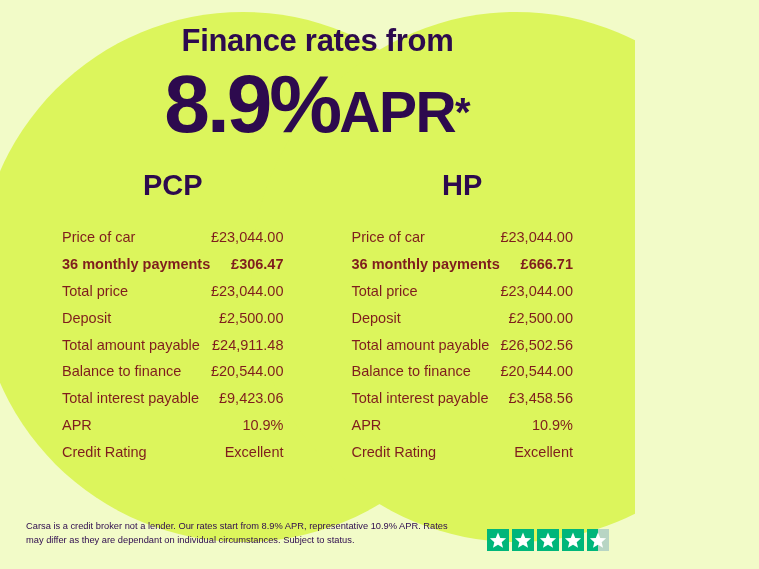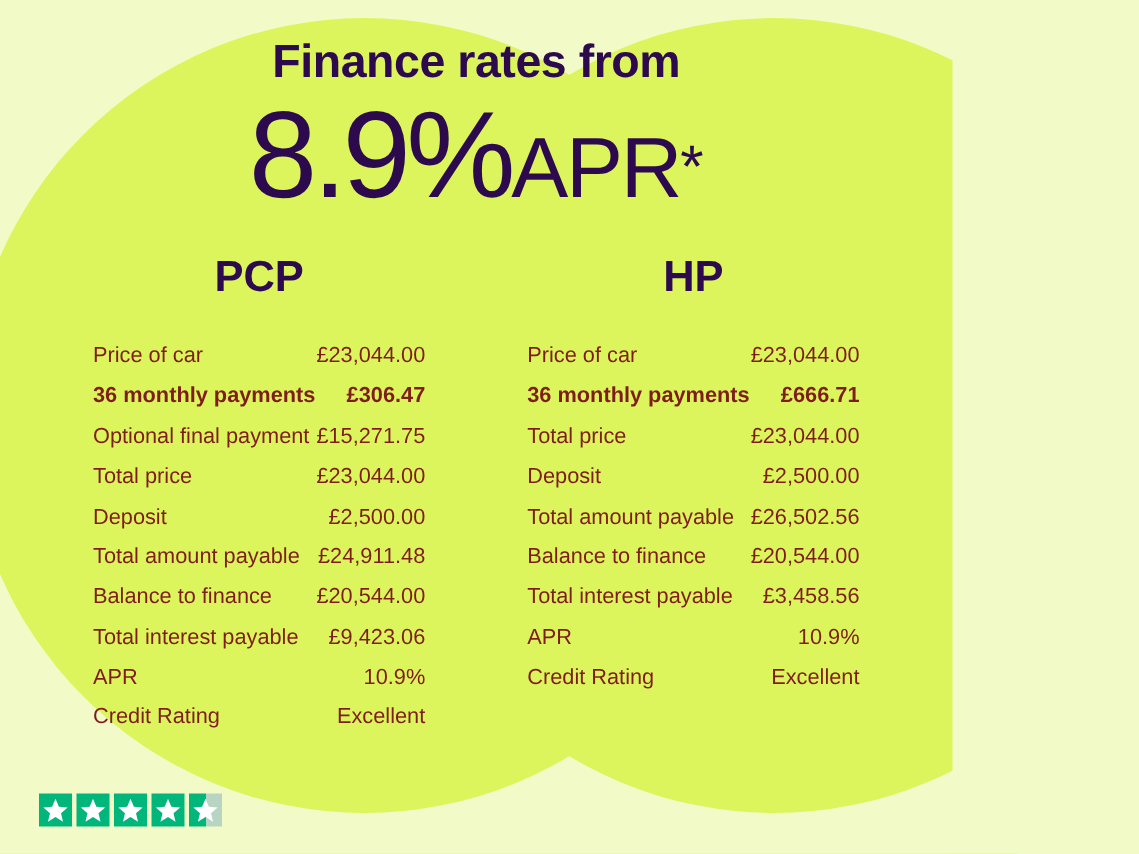--- a/index.html
+++ b/index.html
@@ -30,21 +30,21 @@
     text-align: center;
     color: #2d0a4e;
     font-size: 31px;
     font-weight: bold;
     letter-spacing: -0.3px;
     padding-top: 23px;
   }
   .bigrate {
     text-align: center;
     color: #2d0a4e;
-    font-weight: normal;
+    font-weight: bold;
     line-height: 1;
     margin-top: 4px;
     white-space: nowrap;
   }
   .bigrate .num {
     font-size: 82px;
     letter-spacing: -3px;
   }
   .bigrate .apr {
     font-size: 57px;
@@ -151,24 +151,20 @@
 
         <div class="row">
           <span class="lbl">Price of car</span>
           <span class="val">£23,044.00</span>
         </div>
         <div class="row bold">
           <span class="lbl">36 monthly payments</span>
           <span class="val">£306.47</span>
         </div>
         <div class="row">
-          <span class="lbl">Optional final payment</span>
-          <span class="val">£15,271.75</span>
-        </div>
-        <div class="row">
           <span class="lbl">Total price</span>
           <span class="val">£23,044.00</span>
         </div>
         <div class="row">
           <span class="lbl">Deposit</span>
           <span class="val">£2,500.00</span>
         </div>
         <div class="row">
           <span class="lbl">Total amount payable</span>
           <span class="val">£24,911.48</span>
@@ -228,20 +224,21 @@
         </div>
         <div class="row">
           <span class="lbl">Credit Rating</span>
           <span class="val">Excellent</span>
         </div>
       </div>
 
     </div>
 
     <div class="footer">
+      <div class="disclaimer">Carsa is a credit broker not a lender. Our rates start from 8.9% APR, representative 10.9% APR. Rates may differ as they are dependant on individual circumstances. Subject to status.</div>
 
       <div class="trustpilot">
         <div class="tp-stars">
           <span class="tp-star">
             <svg width="18" height="18" viewBox="0 0 24 24">
                 <polygon points="12,2 15,9.2 22.8,9.8 16.9,14.9 18.7,22.4 12,18.3 5.3,22.4 7.1,14.9 1.2,9.8 9,9.2" fill="#ffffff"></polygon>
               </svg>
           </span>
           <span class="tp-star">
             <svg width="18" height="18" viewBox="0 0 24 24">

